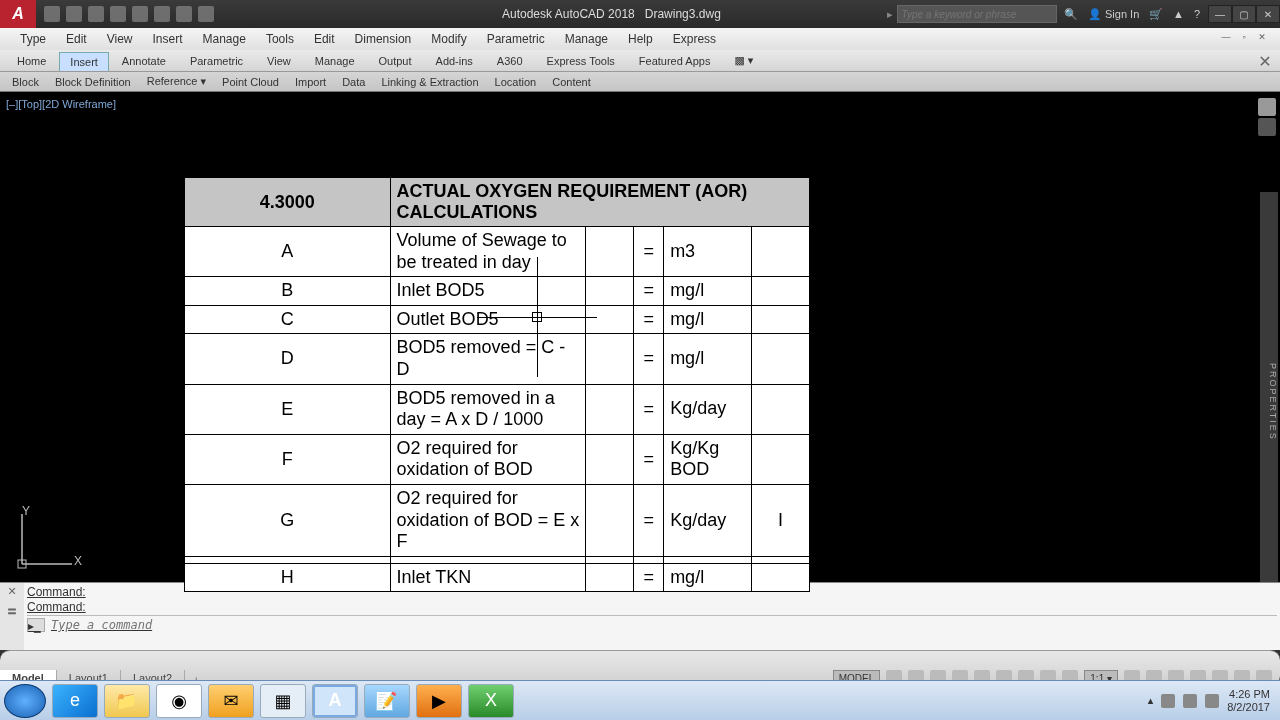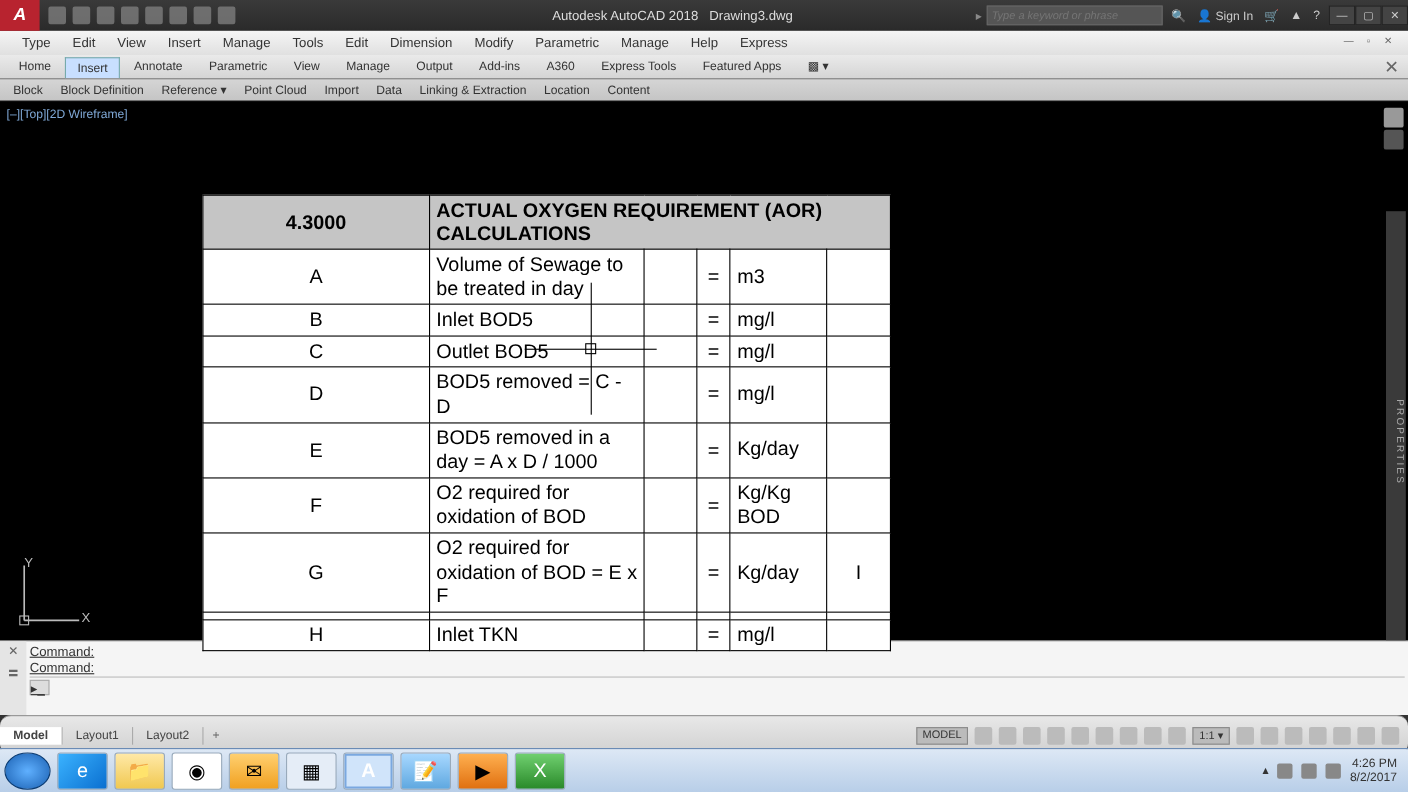--- a/index.html
+++ b/index.html
@@ -68,21 +68,21 @@
 
 .cmd-area { height: 68px; background: #f5f5f5; border-top: 1px solid #888; display: flex; }
 .cmd-left { width: 24px; background: #e5e5e5; display: flex; flex-direction: column; align-items: center; padding-top: 2px; gap: 6px; font-size: 11px; color: #666; }
 .cmd-body { flex: 1; font-family: "Consolas", monospace; font-size: 12px; color: #333; padding: 2px 3px; text-decoration: underline; }
 .cmd-line { line-height: 15px; }
 .cmd-input-row { display: flex; align-items: center; border-top: 1px solid #bbb; padding: 2px 0; }
 .cmd-icon { width: 18px; height: 14px; background: #ddd; border: 1px solid #aaa; margin-right: 6px; }
 .cmd-input { flex: 1; border: none; background: transparent; font-family: "Consolas", monospace; font-size: 12px; font-style: italic; color: #888; outline: none; }
 
 
-.layout-tabs { height: 36px; background: linear-gradient(#e8e8e8,#d0d0d0); display: flex; align-items: center; font-size: 11px; border-top: 1px solid #999; border-radius: 10px; }
+.layout-tabs { height: 36px; background: linear-gradient(#e8e8e8,#d0d0d0); display: flex; align-items: flex-end; font-size: 11px; border-top: 1px solid #999; border-radius: 10px; }
 .layout-tab { padding: 2px 12px; border-right: 1px solid #aaa; color: #444; }
 .layout-tab.active { background: #fff; font-weight: bold; }
 .layout-add { padding: 0 8px; color: #666; }
 .status-right { margin-left: auto; display: flex; align-items: center; gap: 6px; padding-right: 8px; }
 .status-btn { height: 16px; padding: 0 5px; background: #bbb; border: 1px solid #888; font-size: 10px; color: #333; display: flex; align-items: center; }
 .status-icon { width: 16px; height: 16px; background: #bbb; border-radius: 2px; }
 
 
 .taskbar { position: absolute; bottom: 0; left: 0; right: 0; height: 40px; background: linear-gradient(#dde8f5,#b8cee8); display: flex; align-items: center; padding: 0 4px; gap: 6px; border-top: 1px solid #6a8bb5; }
 .start-btn { width: 42px; height: 34px; border-radius: 50%; background: radial-gradient(#5fb0ff,#1a5fb0); border: 1px solid #0a3a70; }
@@ -296,20 +296,21 @@
 <div class="cmd-area">
   <div class="cmd-left">
     <span>✕</span>
     <span>〓</span>
   </div>
   <div class="cmd-body">
     <div class="cmd-line">Command:</div>
     <div class="cmd-line">Command:</div>
     <div class="cmd-input-row">
       <div class="cmd-icon">▸_</div>
+      <input class="cmd-input" placeholder="Type a command" style="">
     </div>
   </div>
 </div>
 
 <div class="layout-tabs">
   <div class="layout-tab active">Model</div>
   <div class="layout-tab">Layout1</div>
   <div class="layout-tab">Layout2</div>
   <div class="layout-add">+</div>
   <div class="status-right">

